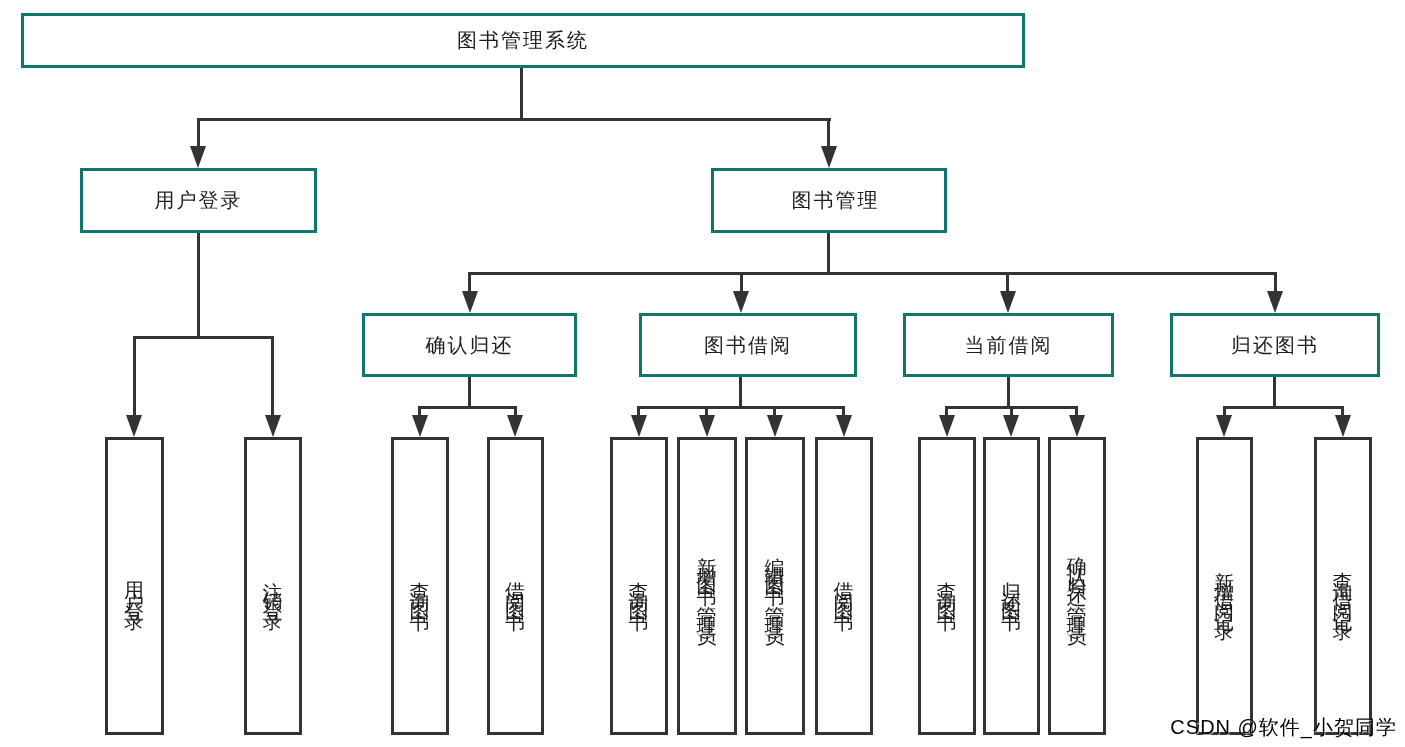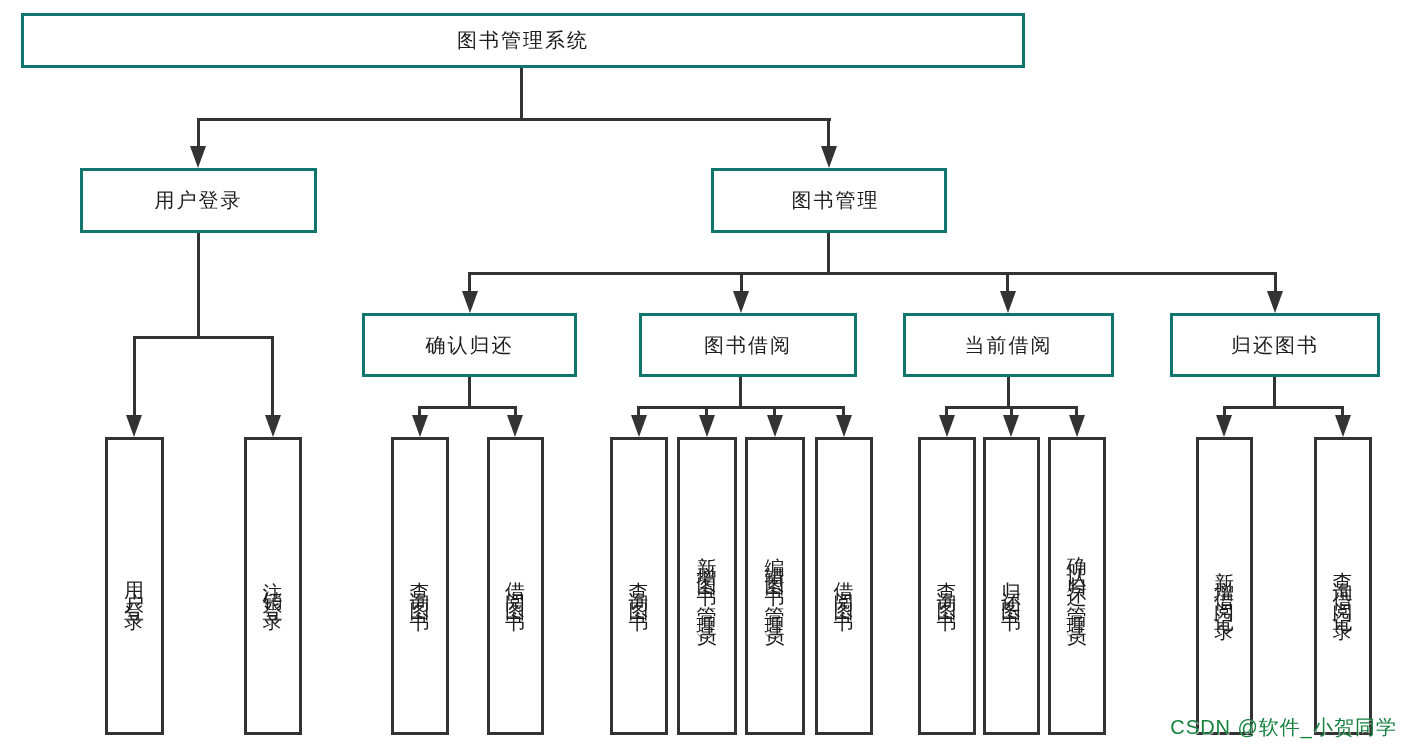--- a/index.html
+++ b/index.html
@@ -51,21 +51,21 @@
     height: 0;
     border-left: 8px solid transparent;
     border-right: 8px solid transparent;
     border-top: 22px solid #333333;
   }
   .watermark {
     position: absolute;
     top: 714px;
     right: 8px;
     font-size: 20px;
-    color: #15803d;
+    color: #000000;
     letter-spacing: 1px;
     z-index: 5;
     text-shadow: 1px 1px 0 rgba(255,255,255,0.6);
   }
 </style>
 </head>
 <body>
 
 <div class="canvas">
 

